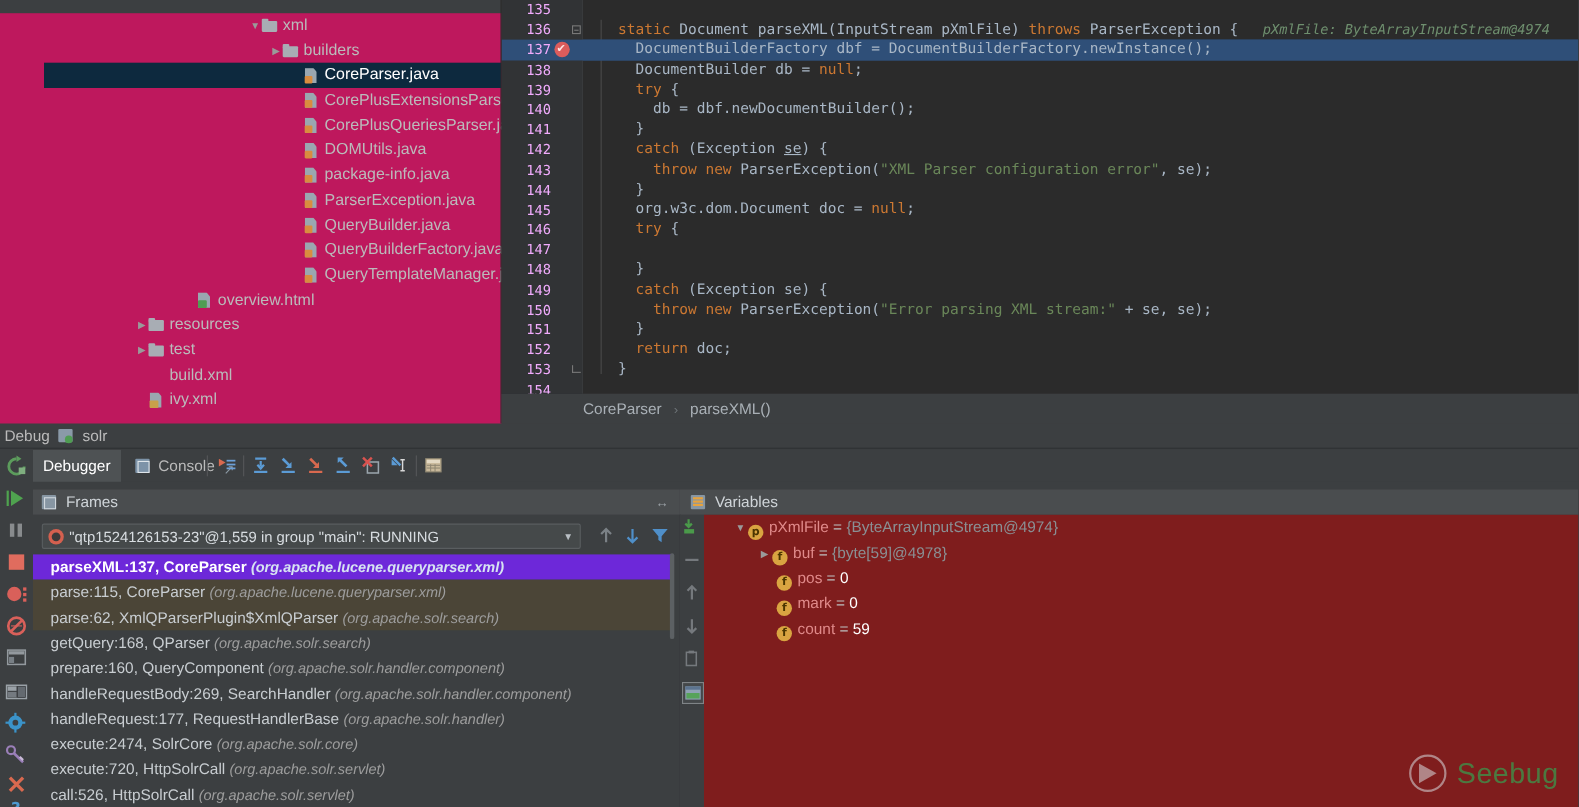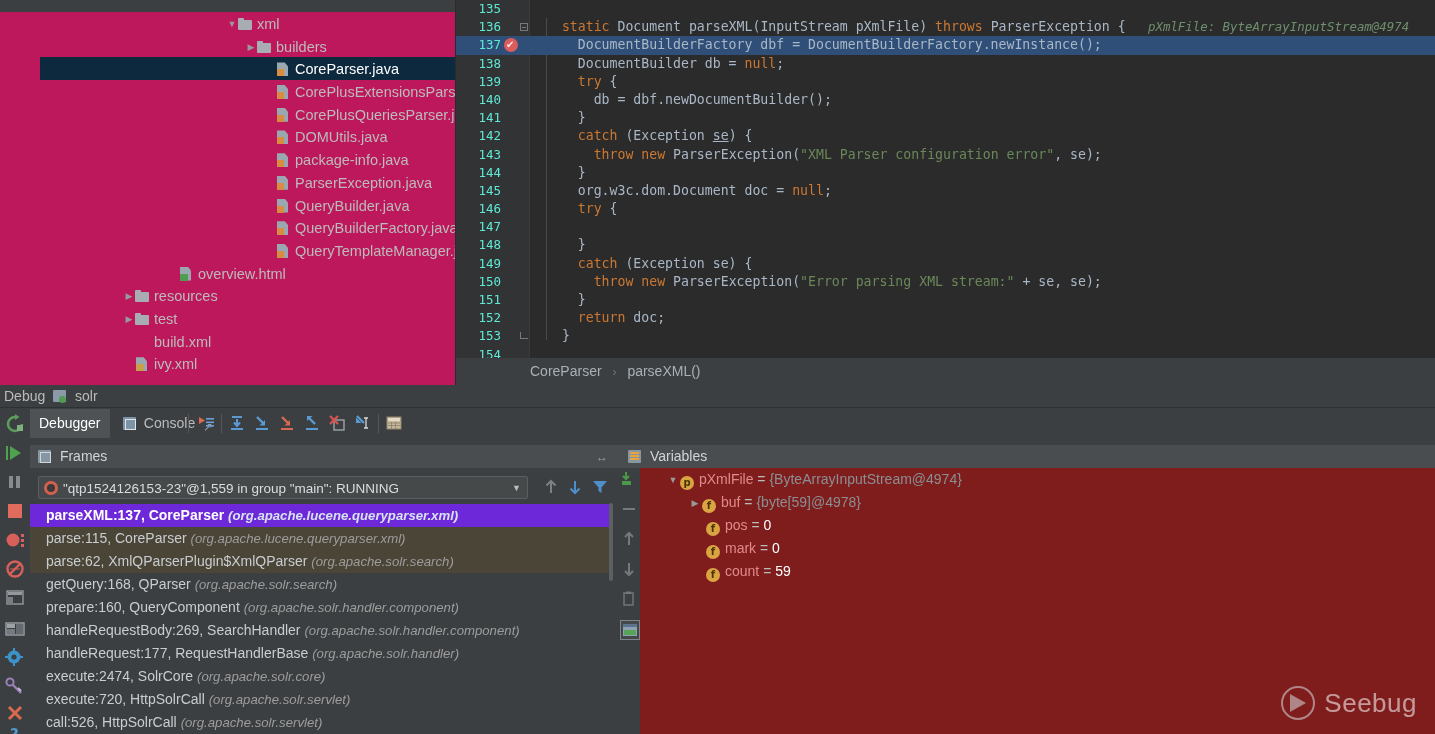--- a/index.html
+++ b/index.html
@@ -101,21 +101,21 @@
     background: #383a3c;
   }
   .code-lines { position: absolute; left: 0; top: 0; width: 979px; }
   .cline {
     position: relative; height: 18.2px; line-height: 18.2px;
     font-family: "DejaVu Sans Mono", monospace; font-size: 13.2px;
     white-space: pre;
   }
   .cline .num {
     position: absolute; left: 0; top: 0; width: 45px;
-    text-align: right; color: #5eead4; font-size: 12.5px;
+    text-align: right; color: #f0abfc; font-size: 12.5px;
   }
   .cline .txt { position: absolute; left: 90px; top: 0; }
   .cline.exec { background: #2f4f78; }
   .cline.exec .txt { color: #a9c7e8; }
   .exec-bar {
     position: absolute; left: 74px; top: 0; width: 905px; height: 18.2px;
     background: #2f4f78; z-index: 0;
   }
   .bp {
     position: absolute; left: 48px; top: 2px; width: 14px; height: 14px;
@@ -323,21 +323,21 @@
     width: 34px; height: 34px; border-radius: 50%;
     border: 2px solid #d8dbde; position: relative; margin-right: 9px;
   }
   .wm-circle::after {
     content: ""; position: absolute; left: 7px; top: 6px;
     width: 0; height: 0;
     border-left: 16px solid #d8dbde;
     border-top: 9px solid transparent;
     border-bottom: 9px solid transparent;
   }
-  .wm-text { font-size: 26px; color: #ffffff; letter-spacing: 0.5px; }
+  .wm-text { font-size: 26px; color: #22c55e; letter-spacing: 0.5px; }
 
   svg { display: block; }
 </style>
 </head>
 <body>
 
 <div id="app">
 
   <div class="top-area">
 

